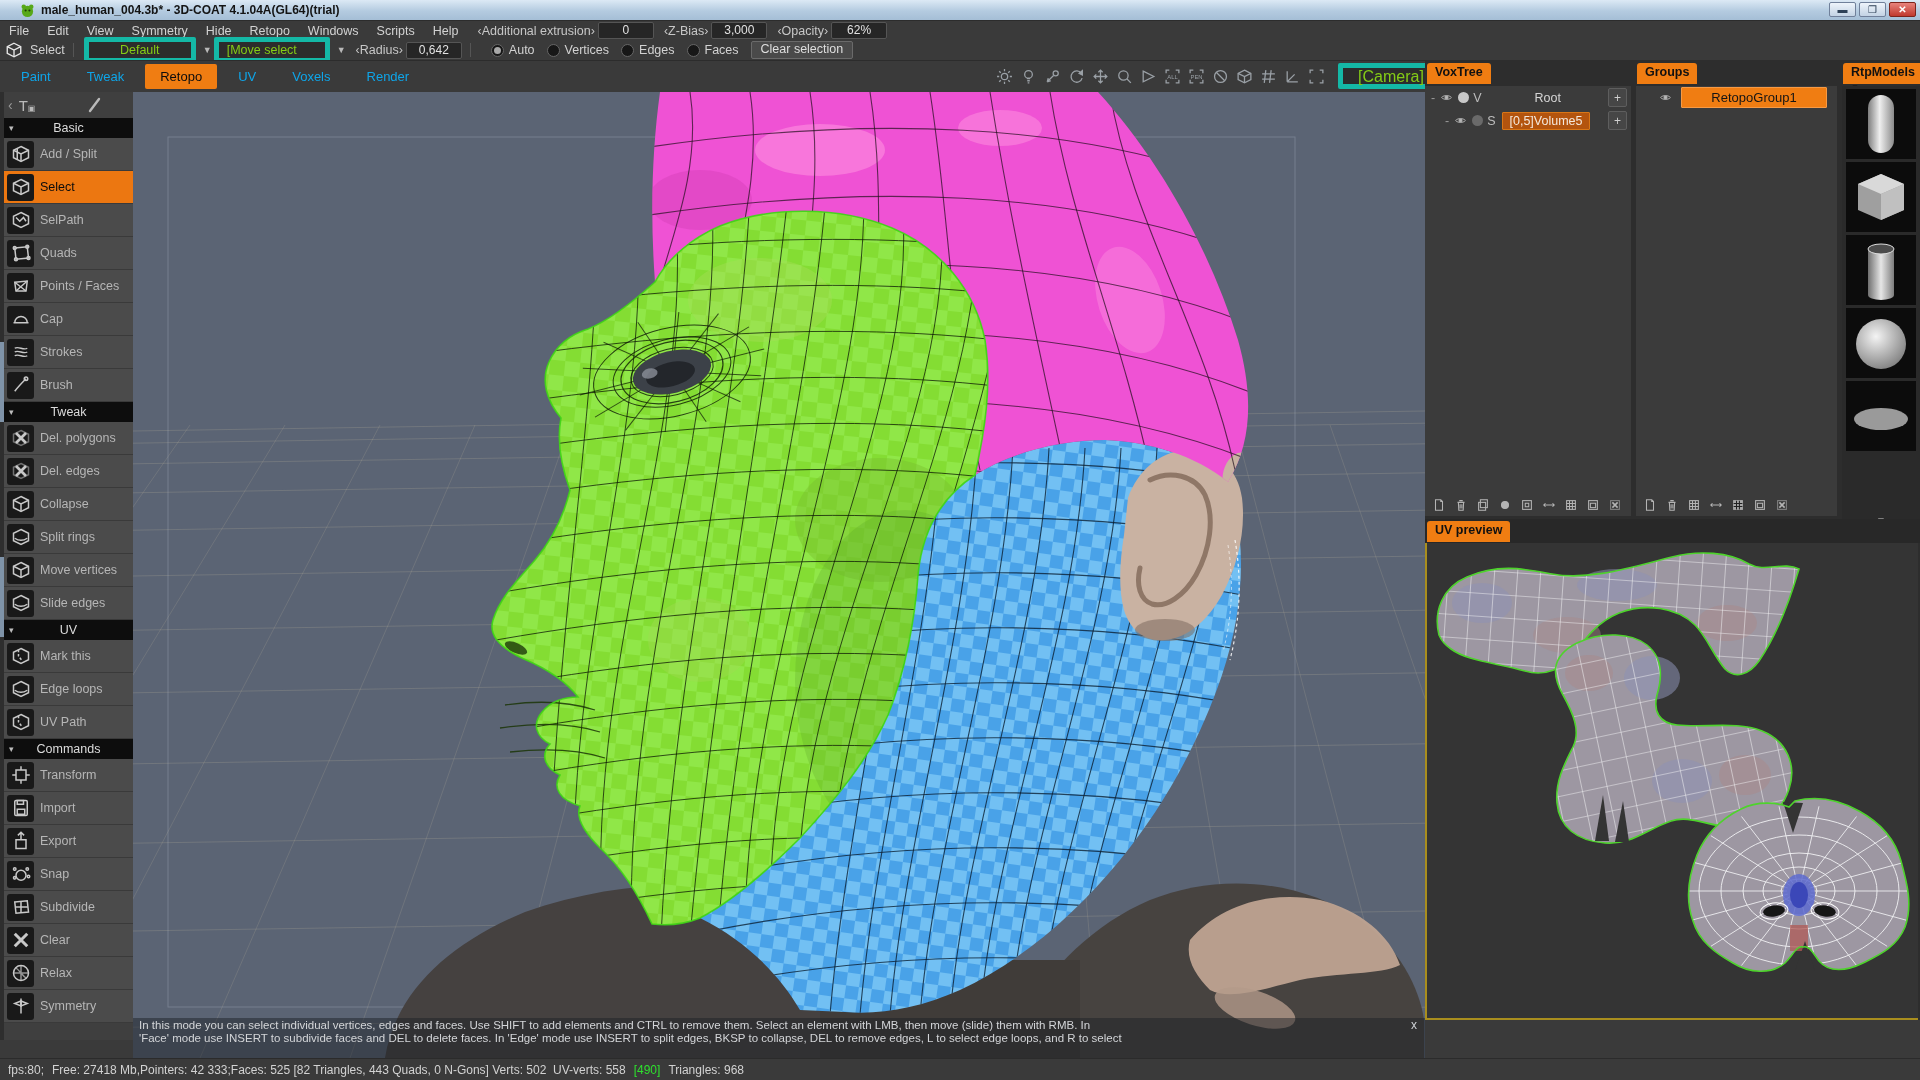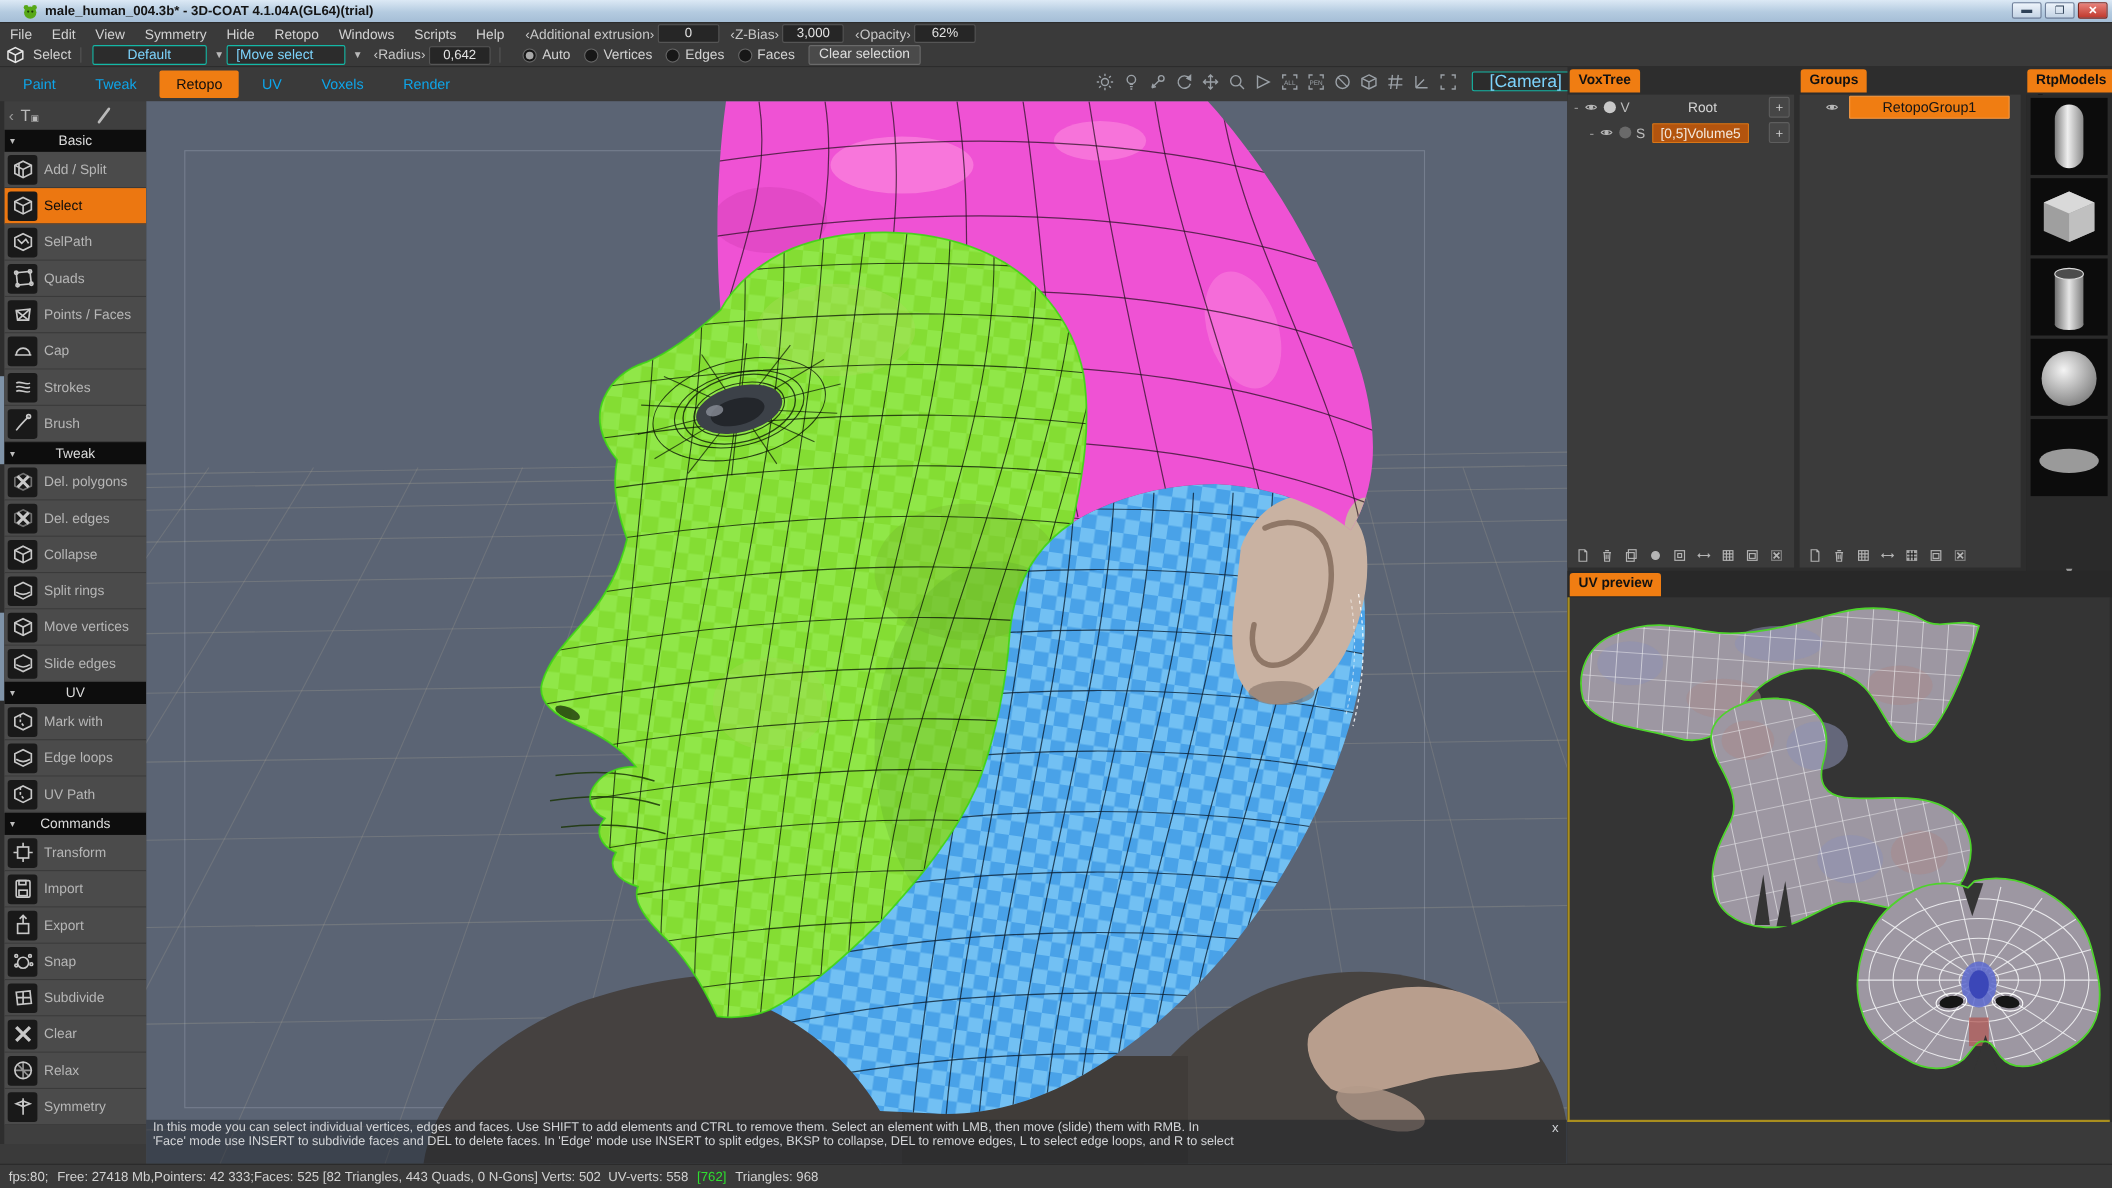--- a/index.html
+++ b/index.html
@@ -18,22 +18,22 @@
   .winbtn.close{background:linear-gradient(#e8837c,#c0392e);border-color:#7d241c;color:#fff;font-weight:bold;}
   #winbtns{position:absolute;right:4px;top:2px;display:flex;}
   
   .bar{background:#3a3a3a;color:#d2d2d2;font-size:12.5px;display:flex;align-items:center;}
   #menubar{left:0;top:20px;width:1920px;height:20px;border-top:1px solid #2c2c2c;box-sizing:border-box;}
   .menu-item{padding:0 9px;cursor:default;}
   .fieldlbl{color:#c7c7c7;margin:0 3px 0 10px;}
   .valbox{background:#262626;border:1px solid #555;border-radius:2px;color:#e2e2e2;
     text-align:center;font-size:12px;padding:0 6px;min-width:42px;height:15px;line-height:15px;}
   #toolbar2{left:0;top:40px;width:1920px;height:20px;}
-  .ddbox{background:#2c2c2c;border:1px solid #14b8a6;border-radius:2px;height:16px;line-height:15px;
-    padding:0 8px;margin:0 2px;color:#7dd3fc;display:flex;align-items:center;}
+  .ddbox{background:#2c2c2c;border:5px solid #14b8a6;border-radius:2px;height:16px;line-height:15px;
+    padding:0 8px;margin:0 2px;color:#84cc16;display:flex;align-items:center;}
   .ddarr{font-size:9px;color:#b9b9b9;margin-left:5px;}
   .sep{width:1px;height:14px;background:#555;margin:0 8px;}
   .radio{width:11px;height:11px;border-radius:50%;background:#171717;border:1px solid #666;
     margin:0 5px 0 12px;position:relative;}
   .radio.on::after{content:"";position:absolute;inset:2px;border-radius:50%;background:#a8a8a8;}
   .pushbtn{background:#4a4a4a;border:1px solid #6a6a6a;border-radius:2px;height:16px;line-height:15px;
     padding:0 9px;margin-left:12px;color:#dedede;}
   
   #tabrow{left:0;top:60px;width:1920px;height:32px;background:#3a3a3a;
     border-top:1px solid #2c2c2c;box-sizing:border-box;}
@@ -415,21 +415,21 @@
           <span class="tri">▾</span>
           <span>UV</span>
         </div>
         <div class="sbitem">
           <span class="well">
             <svg width="20" height="20" viewBox="0 0 16 16" fill="none" stroke="currentColor" stroke-width="1.2" style="color:#c8c8c8">
               <polygon points="8,2 14,5 14,11 8,14 2,11 2,5"></polygon>
               <path d="M6,3 6,8 9,12" stroke-dasharray="2 1.4"></path>
             </svg>
           </span>
-          <span>Mark with</span>
+          <span>Mark this</span>
         </div>
         <div class="sbitem">
           <span class="well">
             <svg width="20" height="20" viewBox="0 0 16 16" fill="none" stroke="currentColor" stroke-width="1.2" style="color:#c8c8c8">
               <polygon points="8,2 14,5 14,11 8,14 2,11 2,5"></polygon>
               <path d="M3,9 C6,11 10,11 13,9"></path>
             </svg>
           </span>
           <span>Edge loops</span>
         </div>
@@ -999,16 +999,16 @@
           <use href="#uvI3" fill="none" stroke="var(--uv-outline)" stroke-width="1.6"></use>
         </g>
       </svg>
     </div>
     <div id="uvband"></div>
   </div>
 
   <div id="statusbar" class="abs">
     <span>fps:80;</span>
     <span>Free: 27418 Mb,Pointers: 42 333;Faces: 525 [82 Triangles, 443 Quads, 0 N-Gons] Verts: 502  UV-verts: 558</span>
-    <span class="green">[762]</span>
+    <span class="green">[490]</span>
     <span>Triangles: 968</span>
   </div>
 </div>
 
 </body></html>

